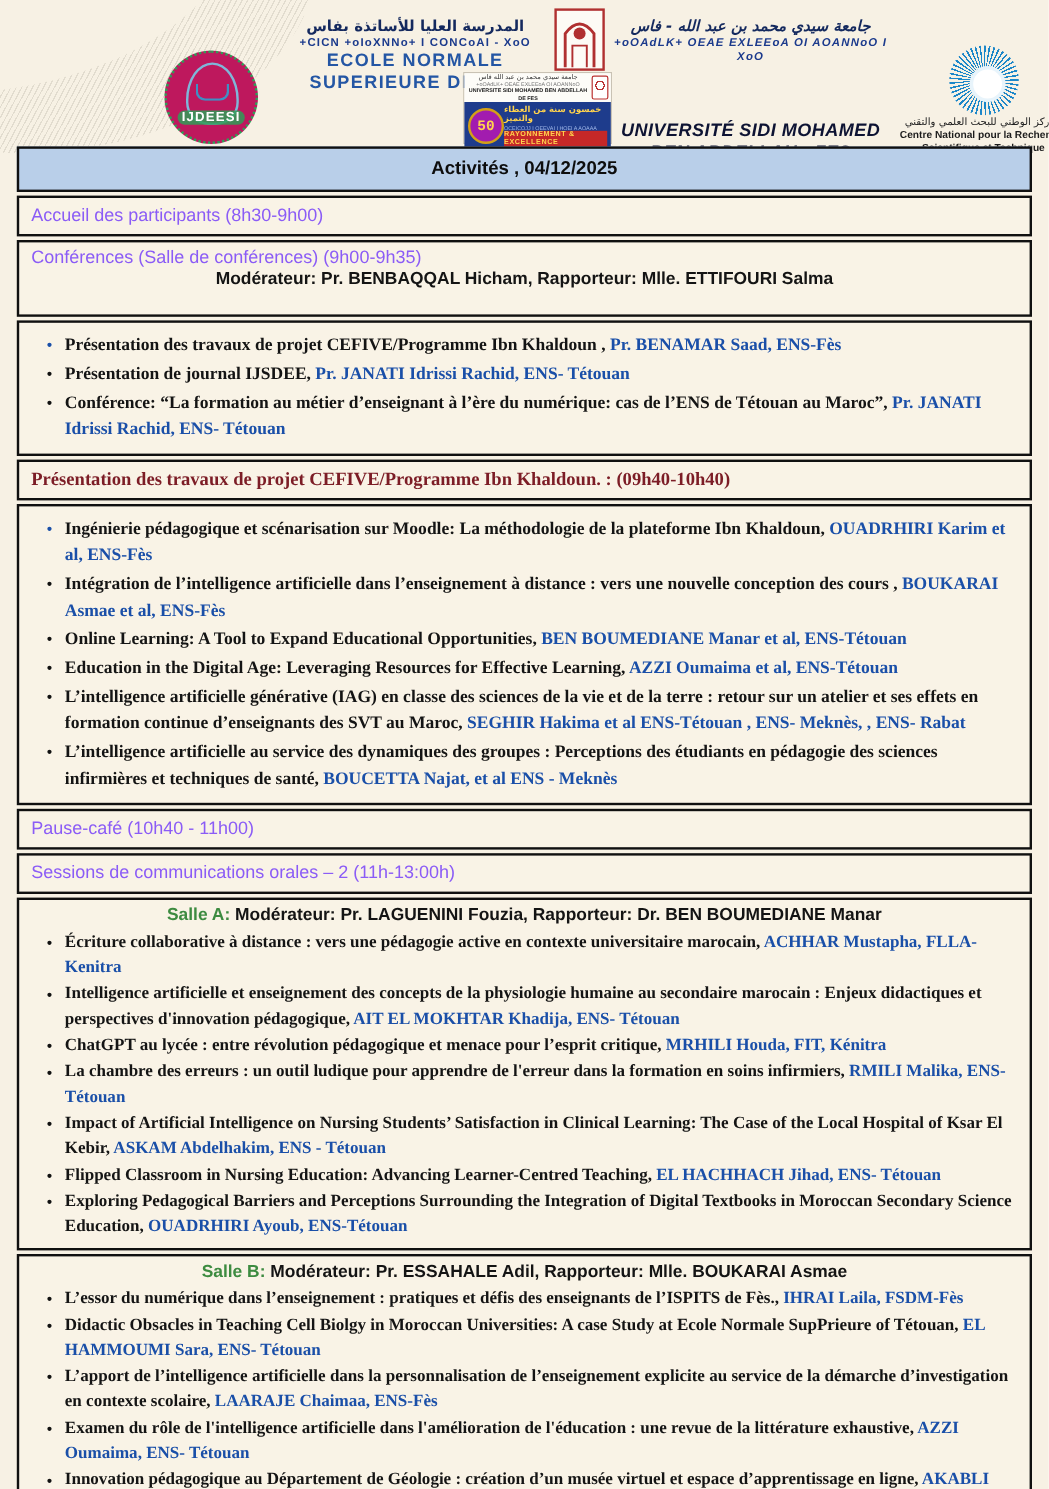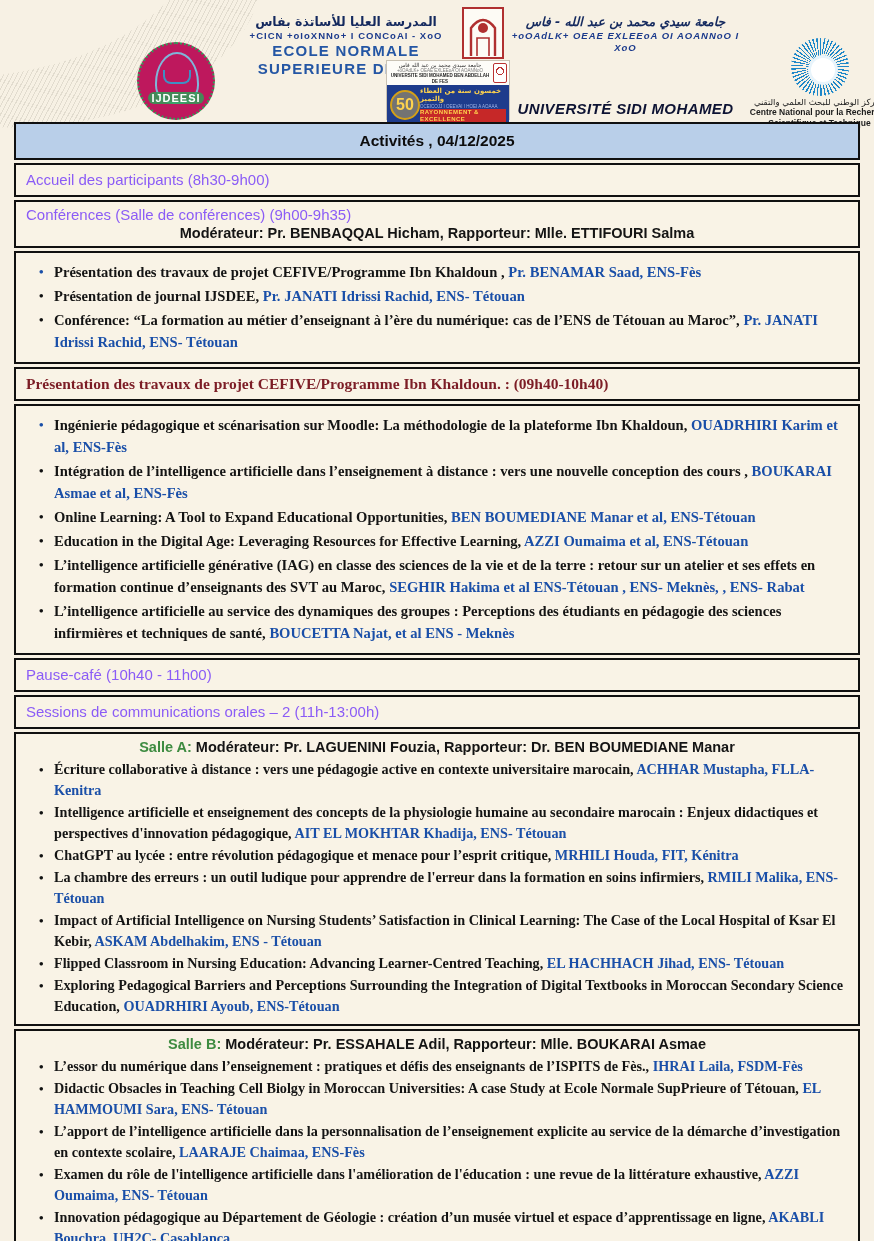--- a/index.html
+++ b/index.html
@@ -44,42 +44,42 @@
   .logo50{position:absolute;left:386px;top:60px;width:122px;height:58px;border:1px solid #c9c2b4;
     display:flex;flex-direction:column;}
   .logo50-top{background:#fdfcf8;height:24px;display:flex;align-items:center;padding:1px 2px;}
   .logo50-top .mini{flex:1;text-align:center;line-height:1.15;}
   .logo50-top .m-ar{font-family:"DejaVu Sans",sans-serif;font-size:5.5px;color:#333;direction:rtl;}
   .logo50-top .m-tif{font-size:4.5px;color:#777;}
   .logo50-top .m-lat{font-size:4.5px;font-weight:bold;color:#222;}
   .mini-emblem{width:12px;height:18px;border:1px solid #b33;border-radius:2px;margin-left:2px;
     background:radial-gradient(circle at 50% 40%,#fff 0 3px,#b33 3px 4px,#fff 4px);}
   .logo50-band{flex:1;background:#1e3c8c;display:flex;align-items:center;padding:2px 3px;position:relative;}
-  .medal50{width:26px;height:26px;border-radius:50%;background:#737373;border:2px solid #d4a017;
-    color:#ffd34d;font-size:16px;font-weight:bold;display:flex;align-items:center;justify-content:center;}
+  .medal50{width:26px;height:26px;border-radius:50%;background:#a21caf;border:2px solid #d4a017;
+    color:#ffd34d;font-size:12px;font-weight:bold;display:flex;align-items:center;justify-content:center;font-family:Liberation Mono, monospace;}
   .band-txt{flex:1;text-align:left;line-height:1.2;}
   .band-ar{font-family:"DejaVu Sans",sans-serif;font-size:7px;font-weight:bold;color:#ffd34d;direction:rtl;}
   .band-tif{font-size:4.5px;color:#9fb6e8;}
   .band-red{background:#c62828;color:#ffd34d;font-size:6px;font-weight:bold;letter-spacing:.5px;}
   
   .cnrst{position:absolute;left:727px;top:38px;width:185px;text-align:center;}
   .sunburst{width:58px;height:58px;margin:0 auto;border-radius:50%;position:relative;
     background:repeating-conic-gradient(#1c87c9 0deg 3deg,rgba(0,0,0,0) 3deg 8deg);}
   .sunburst::after{content:"";position:absolute;left:17px;top:17px;width:24px;height:24px;
     border-radius:50%;background:#fff;border:3px solid #e8f4fb;}
   .cnrst .ar{font-family:"DejaVu Sans",sans-serif;font-size:8.5px;color:#222;direction:rtl;margin-top:1px;}
   .cnrst .cap{font-size:8.5px;font-weight:bold;color:#1c1c1c;line-height:1.25;}
   
   .table{position:absolute;left:14px;top:122px;width:846px;}
   .row{border:2px solid #101010;background:#f9f3e6;margin-bottom:3px;box-sizing:border-box;}
   .r-title{background:#b9cfe9;text-align:center;padding:8px 4px;}
   .r-title span{font-size:15.5px;font-weight:bold;color:#0d0d0d;}
   .sanshead{font-size:15px;font-weight:normal;color:#8b5cf6;}
   .r-simple{padding:6px 10px;}
-  .r-conf{padding:4px 10px 5px;}
+  .r-conf{padding:4px 10px 21px;}
   .modline{font-size:14.5px;font-weight:bold;color:#141414;text-align:center;margin-top:2px;}
   .r-serifhead{padding:6px 10px;}
   .r-serifhead span{font-family:"Liberation Serif","DejaVu Serif",serif;font-size:15.5px;font-weight:bold;color:#7c1d26;}
   ul.blist{list-style:none;margin:0;padding:6px 14px 7px 16px;
     font-family:"Liberation Serif","DejaVu Serif",serif;font-weight:bold;}
   ul.blist li{position:relative;padding-left:22px;font-size:14.6px;line-height:22px;margin:2px 0;}
   ul.blist li::before{content:"\2022";position:absolute;left:7px;color:#111;font-size:13px;}
   ul.blist li.bullet-blue::before{color:#1a4fa8;}
   ul.tight li{font-size:14.2px;line-height:21px;margin:1px 0;}
   .sg-k{color:#141414;}

